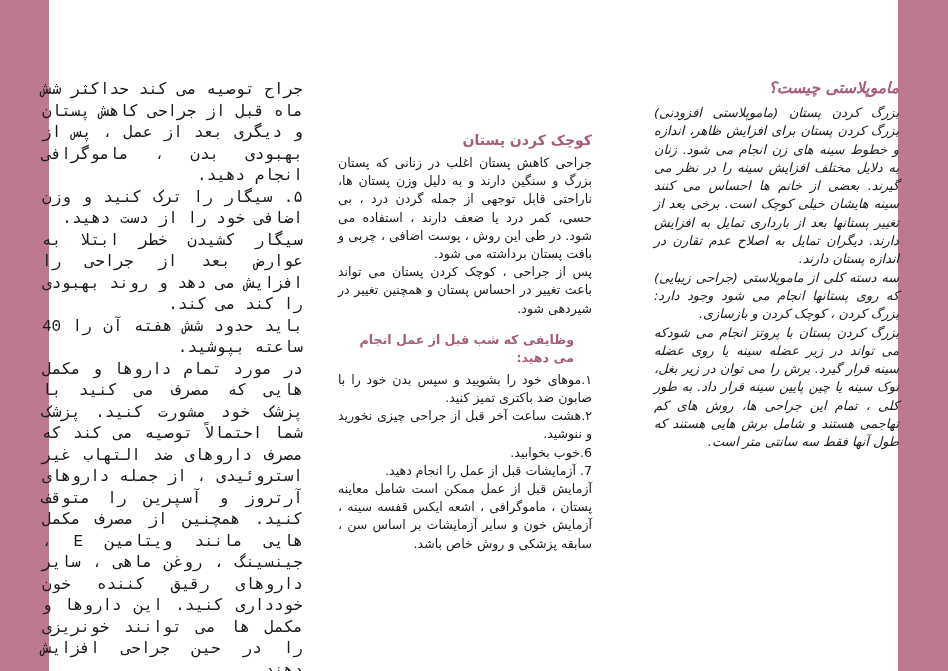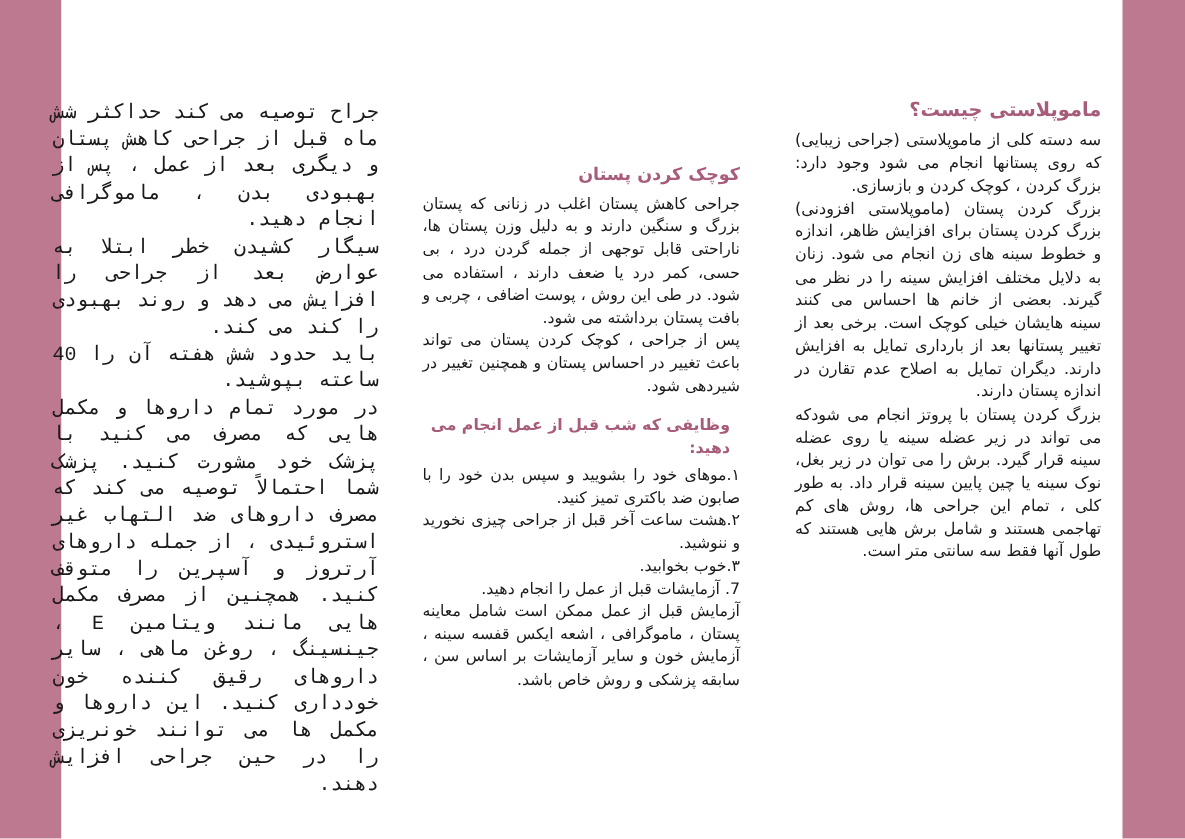--- a/index.html
+++ b/index.html
@@ -27,25 +27,26 @@
 
   .col {
     position: absolute;
     direction: rtl;
     text-align: justify;
     text-justify: inter-word;
   }
   .col p { margin: 0; }
 
   .col-right {
-    right: 67px;
+    right: 49px;
     top: 78px;
     width: 245px;
     font-size: 12.8px;
     line-height: 18.3px;
+    font-style: italic;
   }
   .col-middle {
     left: 338px;
     top: 131px;
     width: 254px;
     font-size: 12.6px;
     line-height: 18.2px;
   }
   .col-left {
     left: 42px;
@@ -65,56 +66,57 @@
     line-height: 20px;
   }
   .h-sub {
     margin: 0 0 4px 0;
     font-size: 14px;
     font-weight: bold;
     color: #a85c7c;
     line-height: 19px;
   }
   .h-tasks {
-    margin: 13px 8px 4px 0;
+    margin: 13px 18px 4px 0;
     font-size: 12.6px;
     font-weight: bold;
     color: #a85c7c;
     text-align: right;
     line-height: 18px;
   }
 </style>
 </head>
 <body>
 
 <div class="page">
 
   <div class="band band-left"></div>
   <div class="band band-right"></div>
 
   <section class="col col-right">
     <h1 class="h-main">ماموپلاستی چیست؟</h1>
+    <p>بزرگ کردن پستان (ماموپلاستی افزودنی) بزرگ کردن پستان برای افزایش ظاهر، اندازه و خطوط سینه های زن انجام می شود. زنان به دلایل مختلف افزایش سینه را در نظر می گیرند. بعضی از خانم ها احساس می کنند سینه هایشان خیلی کوچک است. برخی بعد از تغییر پستانها بعد از بارداری تمایل به افزایش دارند. دیگران تمایل به اصلاح عدم تقارن در اندازه پستان دارند.</p>
     <p>سه دسته کلی از ماموپلاستی (جراحی زیبایی) که روی پستانها انجام می شود وجود دارد: بزرگ کردن ، کوچک کردن و بازسازی.</p>
-    <p>بزرگ کردن پستان (ماموپلاستی افزودنی) بزرگ کردن پستان برای افزایش ظاهر، اندازه و خطوط سینه های زن انجام می شود. زنان به دلایل مختلف افزایش سینه را در نظر می گیرند. بعضی از خانم ها احساس می کنند سینه هایشان خیلی کوچک است. برخی بعد از تغییر پستانها بعد از بارداری تمایل به افزایش دارند. دیگران تمایل به اصلاح عدم تقارن در اندازه پستان دارند.</p>
     <p>بزرگ کردن پستان با پروتز انجام می شودکه می تواند در زیر عضله سینه یا روی عضله سینه قرار گیرد. برش را می توان در زیر بغل، نوک سینه یا چین پایین سینه قرار داد. به طور کلی ، تمام این جراحی ها، روش های کم تهاجمی هستند و شامل برش هایی هستند که طول آنها فقط سه سانتی متر است.</p>
   </section>
 
   <section class="col col-middle">
     <h2 class="h-sub">کوچک کردن پستان</h2>
     <p>جراحی کاهش پستان اغلب در زنانی که پستان بزرگ و سنگین دارند و به دلیل وزن پستان ها، ناراحتی قابل توجهی از جمله گردن درد ، بی حسی، کمر درد یا ضعف دارند ، استفاده می شود. در طی این روش ، پوست اضافی ، چربی و بافت پستان برداشته می شود.</p>
     <p>پس از جراحی ، کوچک کردن پستان می تواند باعث تغییر در احساس پستان و همچنین تغییر در شیردهی شود.</p>
 
     <h3 class="h-tasks">وظایفی که شب قبل از عمل انجام می دهید:</h3>
     <p>۱.موهای خود را بشویید و سپس بدن خود را با صابون ضد باکتری تمیز کنید.</p>
     <p>۲.هشت ساعت آخر قبل از جراحی چیزی نخورید و ننوشید.</p>
-    <p>۳.خوب بخوابید.</p>
+    <p>6.خوب بخوابید.</p>
     <p>7. آزمایشات قبل از عمل را انجام دهید.</p>
     <p>آزمایش قبل از عمل ممکن است شامل معاینه پستان ، ماموگرافی ، اشعه ایکس قفسه سینه ، آزمایش خون و سایر آزمایشات بر اساس سن ، سابقه پزشکی و روش خاص باشد.</p>
   </section>
 
   <section class="col col-left">
     <p>جراح توصیه می کند حداکثر شش ماه قبل از جراحی کاهش پستان و دیگری بعد از عمل ، پس از بهبودی بدن ، ماموگرافی انجام دهید.</p>
+    <p>۵. سیگار را ترک کنید و وزن اضافی خود را از دست دهید.</p>
     <p>سیگار کشیدن خطر ابتلا به عوارض بعد از جراحی را افزایش می دهد و روند بهبودی را کند می کند.</p>
     <p>باید حدود شش هفته آن را 40 ساعته بپوشید.</p>
     <p>در مورد تمام داروها و مکمل هایی که مصرف می کنید با پزشک خود مشورت کنید. پزشک شما احتمالاً توصیه می کند که مصرف داروهای ضد التهاب غیر استروئیدی ، از جمله داروهای آرتروز و آسپرین را متوقف کنید. همچنین از مصرف مکمل هایی مانند ویتامین E ، جینسینگ ، روغن ماهی ، سایر داروهای رقیق کننده خون خودداری کنید. این داروها و مکمل ها می توانند خونریزی را در حین جراحی افزایش دهند.</p>
   </section>
 
 </div>
 
 </body></html>

